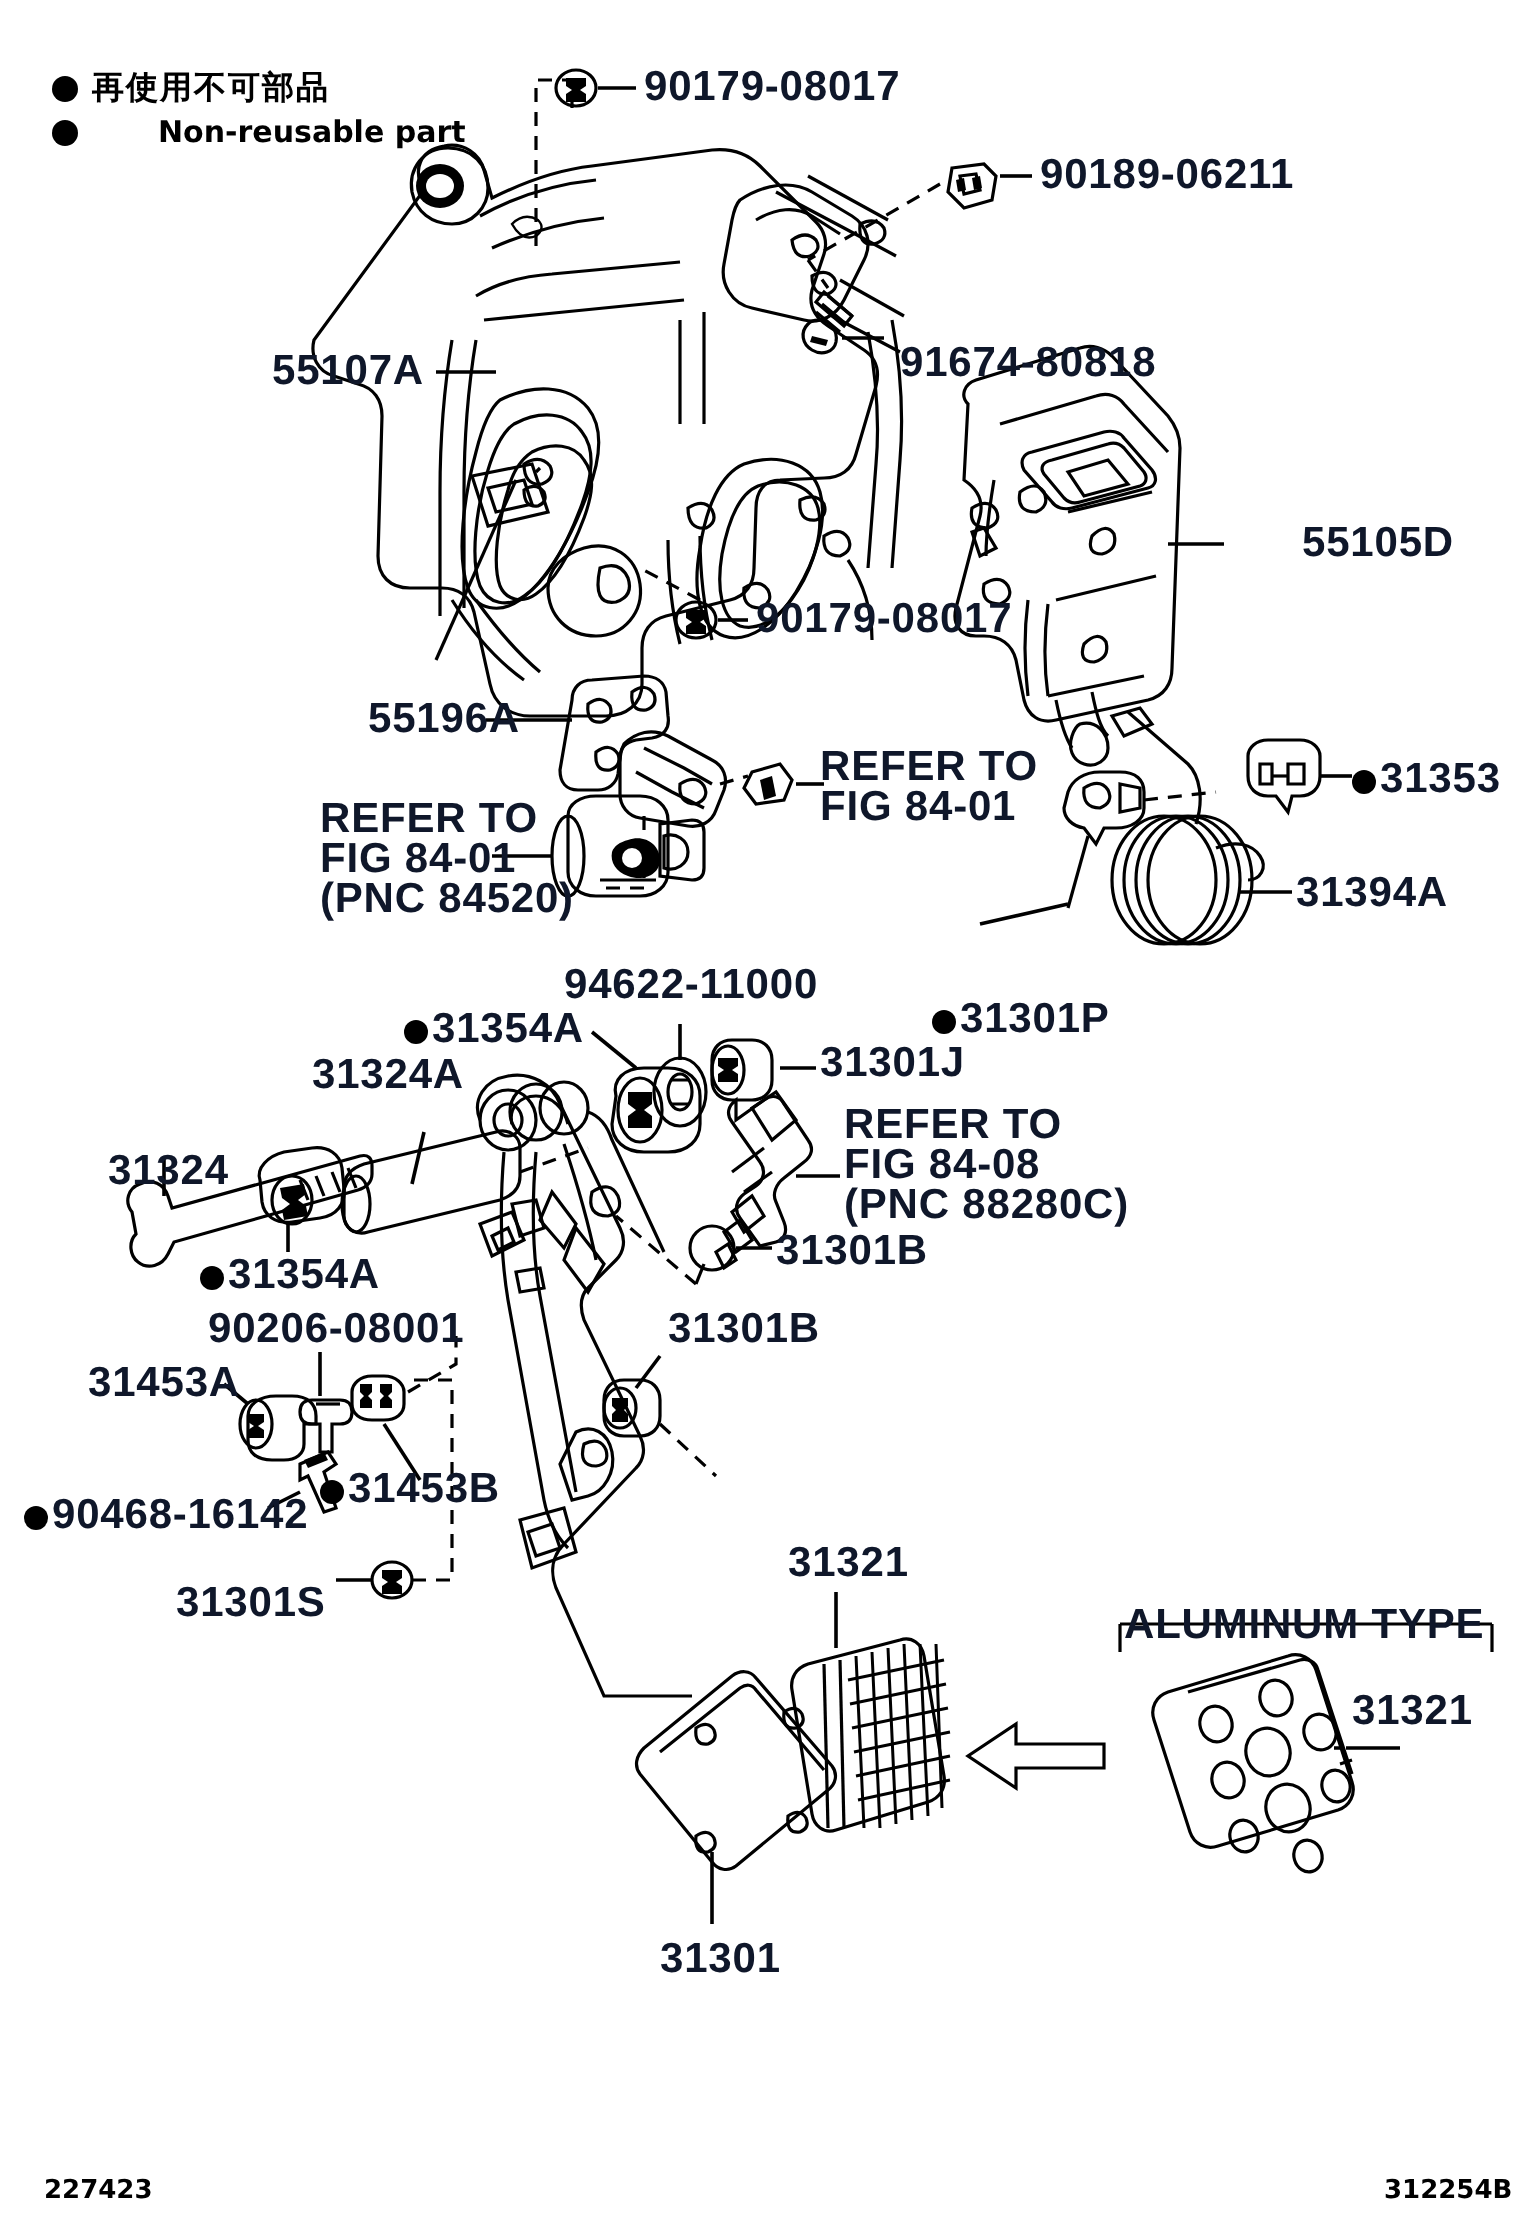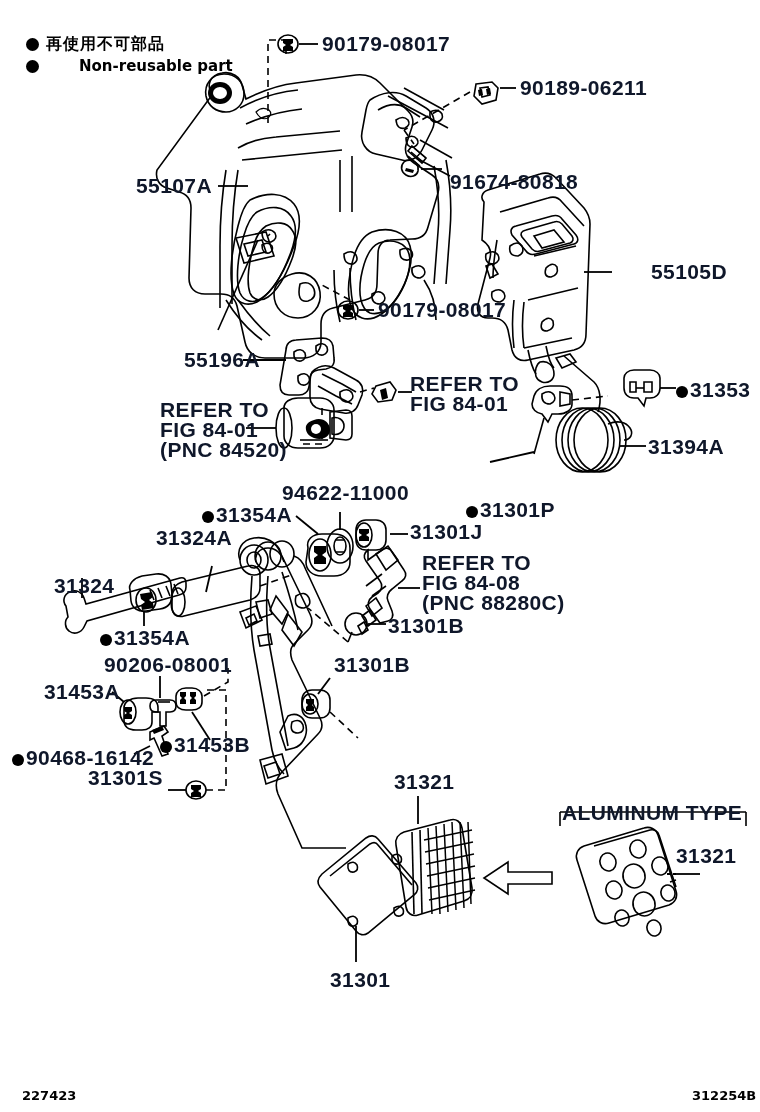--- a/index.html
+++ b/index.html
@@ -515,21 +515,21 @@
 
   <div class="lbl ml" style="left:422px; top:553px;">REFER TO
 FIG 84-08
 (PNC 88280C)</div>
   <div class="lbl" style="left:388px; top:616px;">31301B</div>
   <div class="lbl" style="left:334px; top:655px;">31301B</div>
   <div class="lbl" style="left:104px; top:655px;">90206-08001</div>
   <div class="lbl" style="left:44px; top:682px;">31453A</div>
   <div class="lbl" style="left:160px; top:735px;"><span class="bullet"></span><span>31453B</span></div>
   <div class="lbl" style="left:12px; top:748px;"><span class="bullet"></span><span>90468-16142</span></div>
-  <div class="lbl" style="left:88px; top:768px;">31301S</div>
+  <div class="lbl" style="left:88px; top:792px;">31301S</div>
 
   <div class="lbl" style="left:394px; top:772px;">31321</div>
   <div class="lbl" style="left:562px; top:790px;margin-top:13px;">ALUMINUM TYPE</div>
   <div class="lbl" style="left:676px; top:846px;">31321</div>
   <div class="lbl" style="left:330px; top:970px;">31301</div>
 
   <div class="footer-code" style="left:22px; top:1088px;">227423</div>
   <div class="footer-code" style="left:692px; top:1088px;">312254B</div>
 
 </div>

